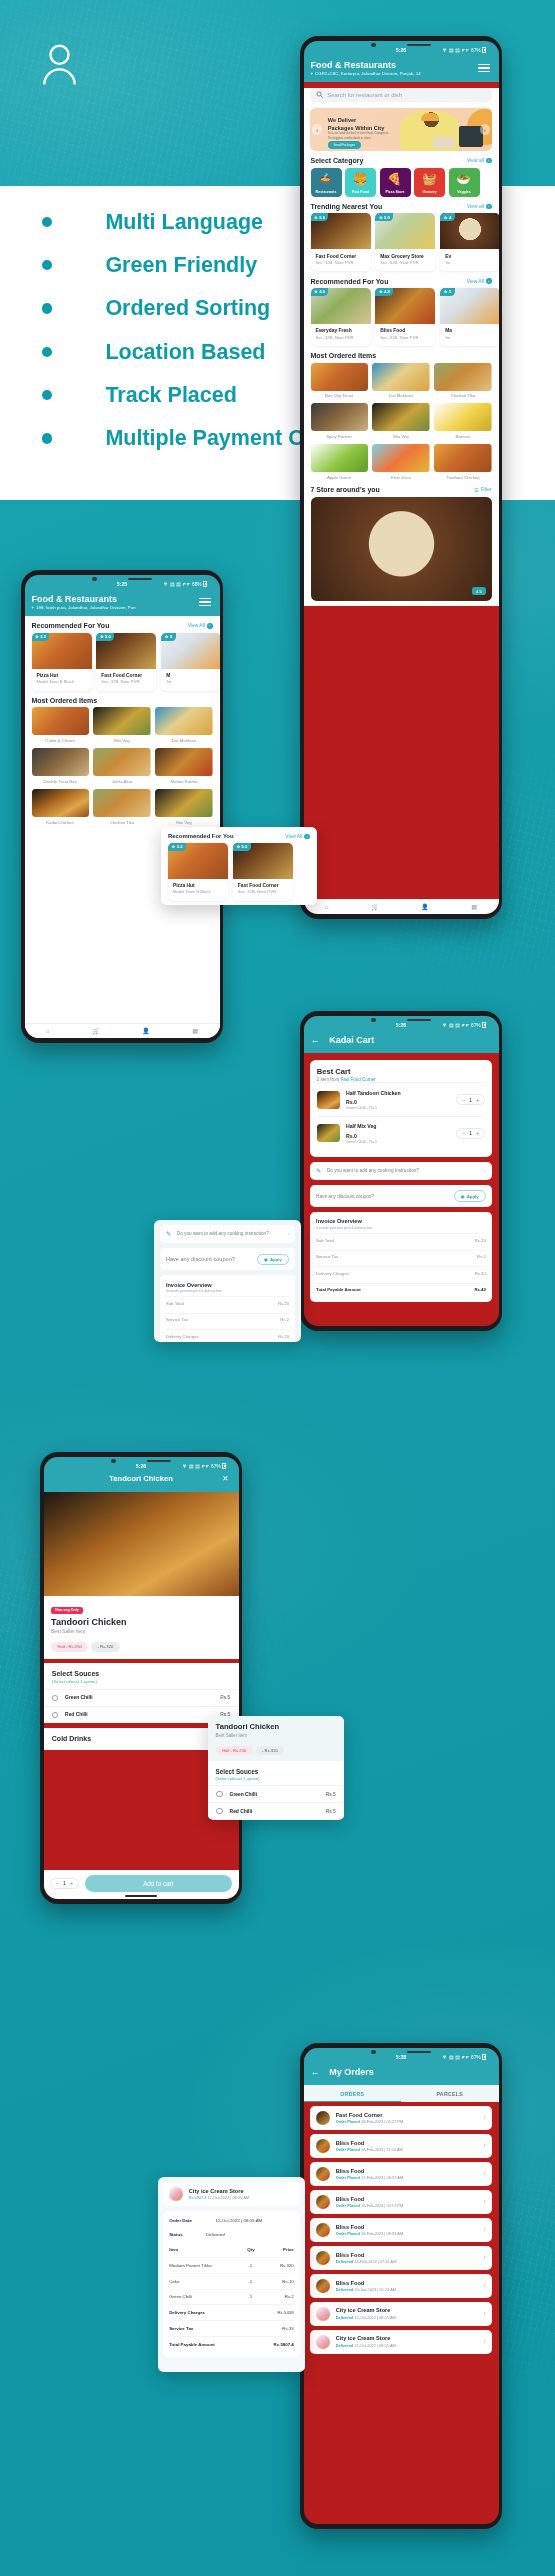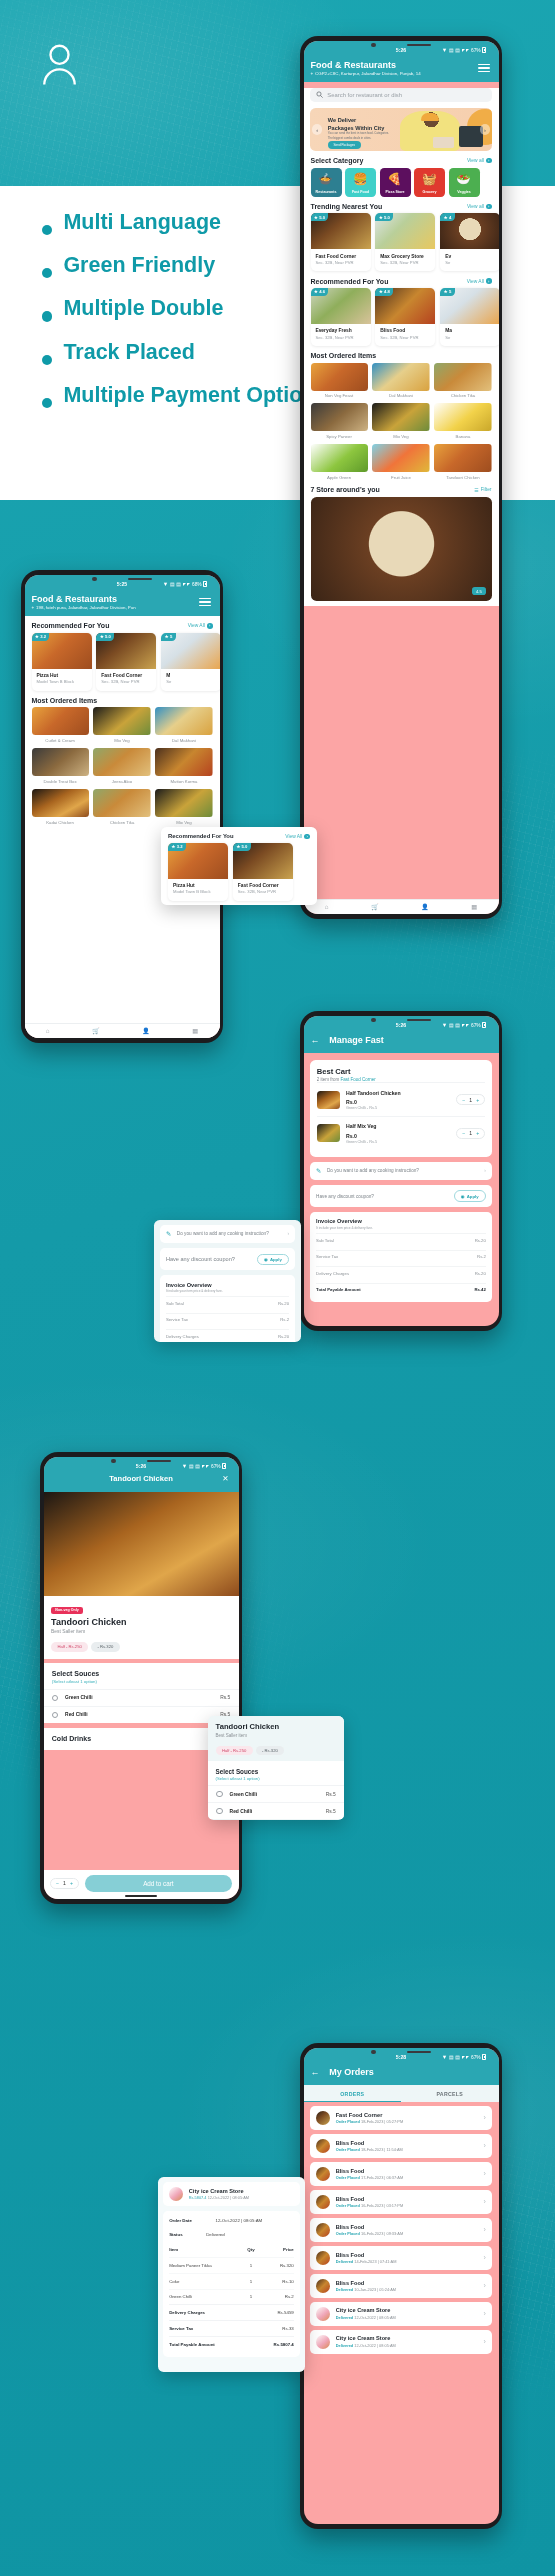--- a/index.html
+++ b/index.html
@@ -27,28 +27,28 @@
                 radial-gradient(ellipse 361px 222px at 12% 64%, #000 25%, transparent 72%),
                 radial-gradient(ellipse 320px 208px at 90% 88%, #000 25%, transparent 72%);
   }
 
   
   .hero { position:absolute; left:0; top:0; width:556px; height:186px; }
   .hero-icon { position:absolute; left:40px; top:43px; width:39px; height:43px; }
   .hero-title { position:absolute; left:25px; top:89px; color:#fff; font-size:41px; font-weight:bold; letter-spacing:-0.3px; }
 
   .features { position:absolute; left:0; top:186px; width:556px; height:314px; background:#fff; padding:23.6px 0 0 42px; }
-  .feat { display:flex; align-items:flex-end; margin-bottom:18px; }
+  .feat { display:flex; align-items:flex-start; margin-bottom:18px;gap:42px; }
   .feat .dot { width:10.4px; height:10.4px; border-radius:50%; background:#0f9aa8; margin:7px 11px 0 0; flex:none; }
   .feat .txt { color:#0f9aa8; font-size:21.5px; font-weight:bold; line-height:1.18; max-width:292px; }
 
   
   .phone { position:absolute; background:#1c1c1e; border-radius:18px; padding:4.9px 3.5px;
            box-shadow:0 9.7px 23.6px rgba(0,0,0,.35); }
-  .screen { width:100%; height:100%; background:#fca5a5; border-radius:14px; overflow:hidden; position:relative; }
+  .screen { width:100%; height:100%; background:#b91c1c; border-radius:14px; overflow:hidden; position:relative; }
   .notch { position:absolute; left:50%; top:2.1px; transform:translateX(-50%); width:40%; height:4.2px; }
   .notch i { position:absolute; left:12%; top:0; width:4.2px; height:4.2px; border-radius:50%; background:#3a3a3e; }
   .notch b { position:absolute; right:12%; top:1px; width:23.6px; height:2.4px; border-radius:1.4px; background:#3a3a3e; }
 
   .statusbar { height:10.4px; display:flex; align-items:center; justify-content:center; gap:3.5px;
                color:#fff; font-size:5.2px; position:relative; }
   .statusbar .time { font-weight:600; }
   .statusbar .icons { position:absolute; right:5.6px; display:flex; align-items:center; gap:1.7px; font-size:4.9px; }
   .sig { width:0;height:0;border-left:3.5px solid #fff;border-bottom:3.5px solid transparent; display:inline-block;}
   .wifi { font-size:5.6px; }
@@ -196,21 +196,25 @@
   <div class="feat">
       <div class="dot"></div>
       <div class="txt">Multi Language</div>
     </div>
   <div class="feat">
       <div class="dot"></div>
       <div class="txt">Green Friendly</div>
     </div>
   <div class="feat">
       <div class="dot"></div>
-      <div class="txt">Multiple Double</div>
+      <div class="txt">Ordered Sorting</div>
+    </div>
+  <div class="feat">
+      <div class="dot"></div>
+      <div class="txt">Location Based</div>
     </div>
   <div class="feat">
       <div class="dot"></div>
       <div class="txt">Track Placed</div>
     </div>
   <div class="feat">
       <div class="dot"></div>
       <div class="txt">Multiple Payment Options</div>
     </div>
 </div>
@@ -579,21 +583,21 @@
           <span>▤</span>
             <span>▤</span>
           <span class="sig"></span>
             <span class="sig"></span>
           <span>67%</span>
           <span class="batt"></span>
         </span>
       </div>
       <div style="display:flex; align-items:center; gap:9.7px; margin-top:4.2px; padding-bottom:2.1px;">
         <span style="font-size:9px">←</span>
-        <span class="h1">Manage Fast</span>
+        <span class="h1">Kadai Cart</span>
       </div>
     </div>
     <div class="cartcard">
       <div class="ct">Best Cart</div>
       <div class="cs"><span>2 item from </span><span style="color:#2aa7b3">Fast Food Corner</span></div>
       <div id="cart-items">
           <div class="citem">
     <div class="th f-chicken"></div>
     <div>
               <div class="nm">Half Tandoori Chicken</div>

